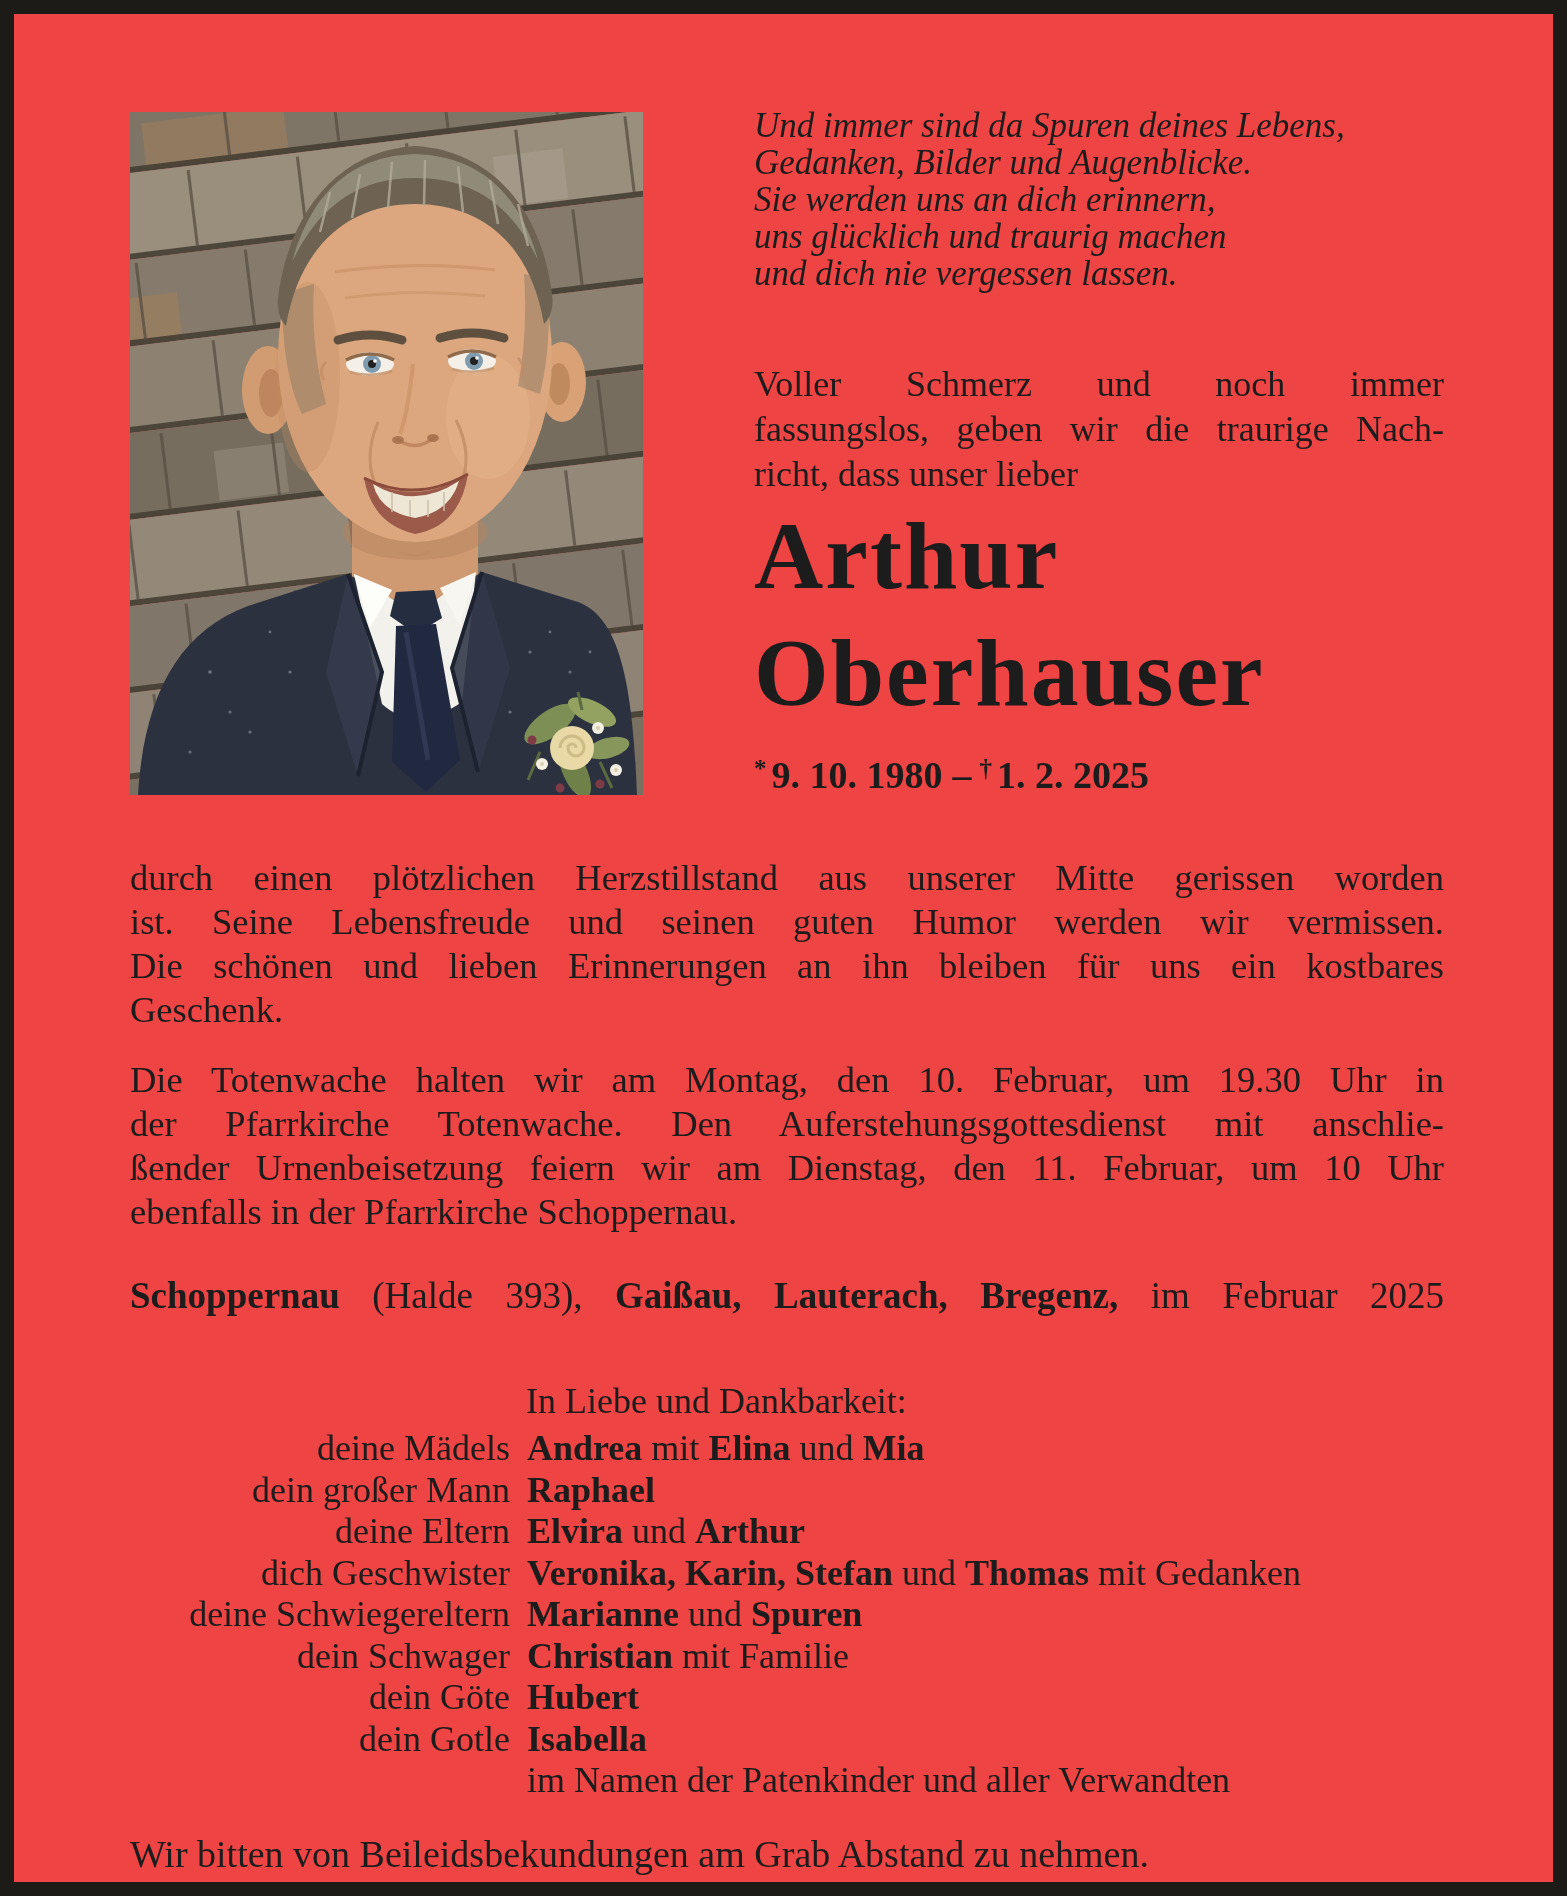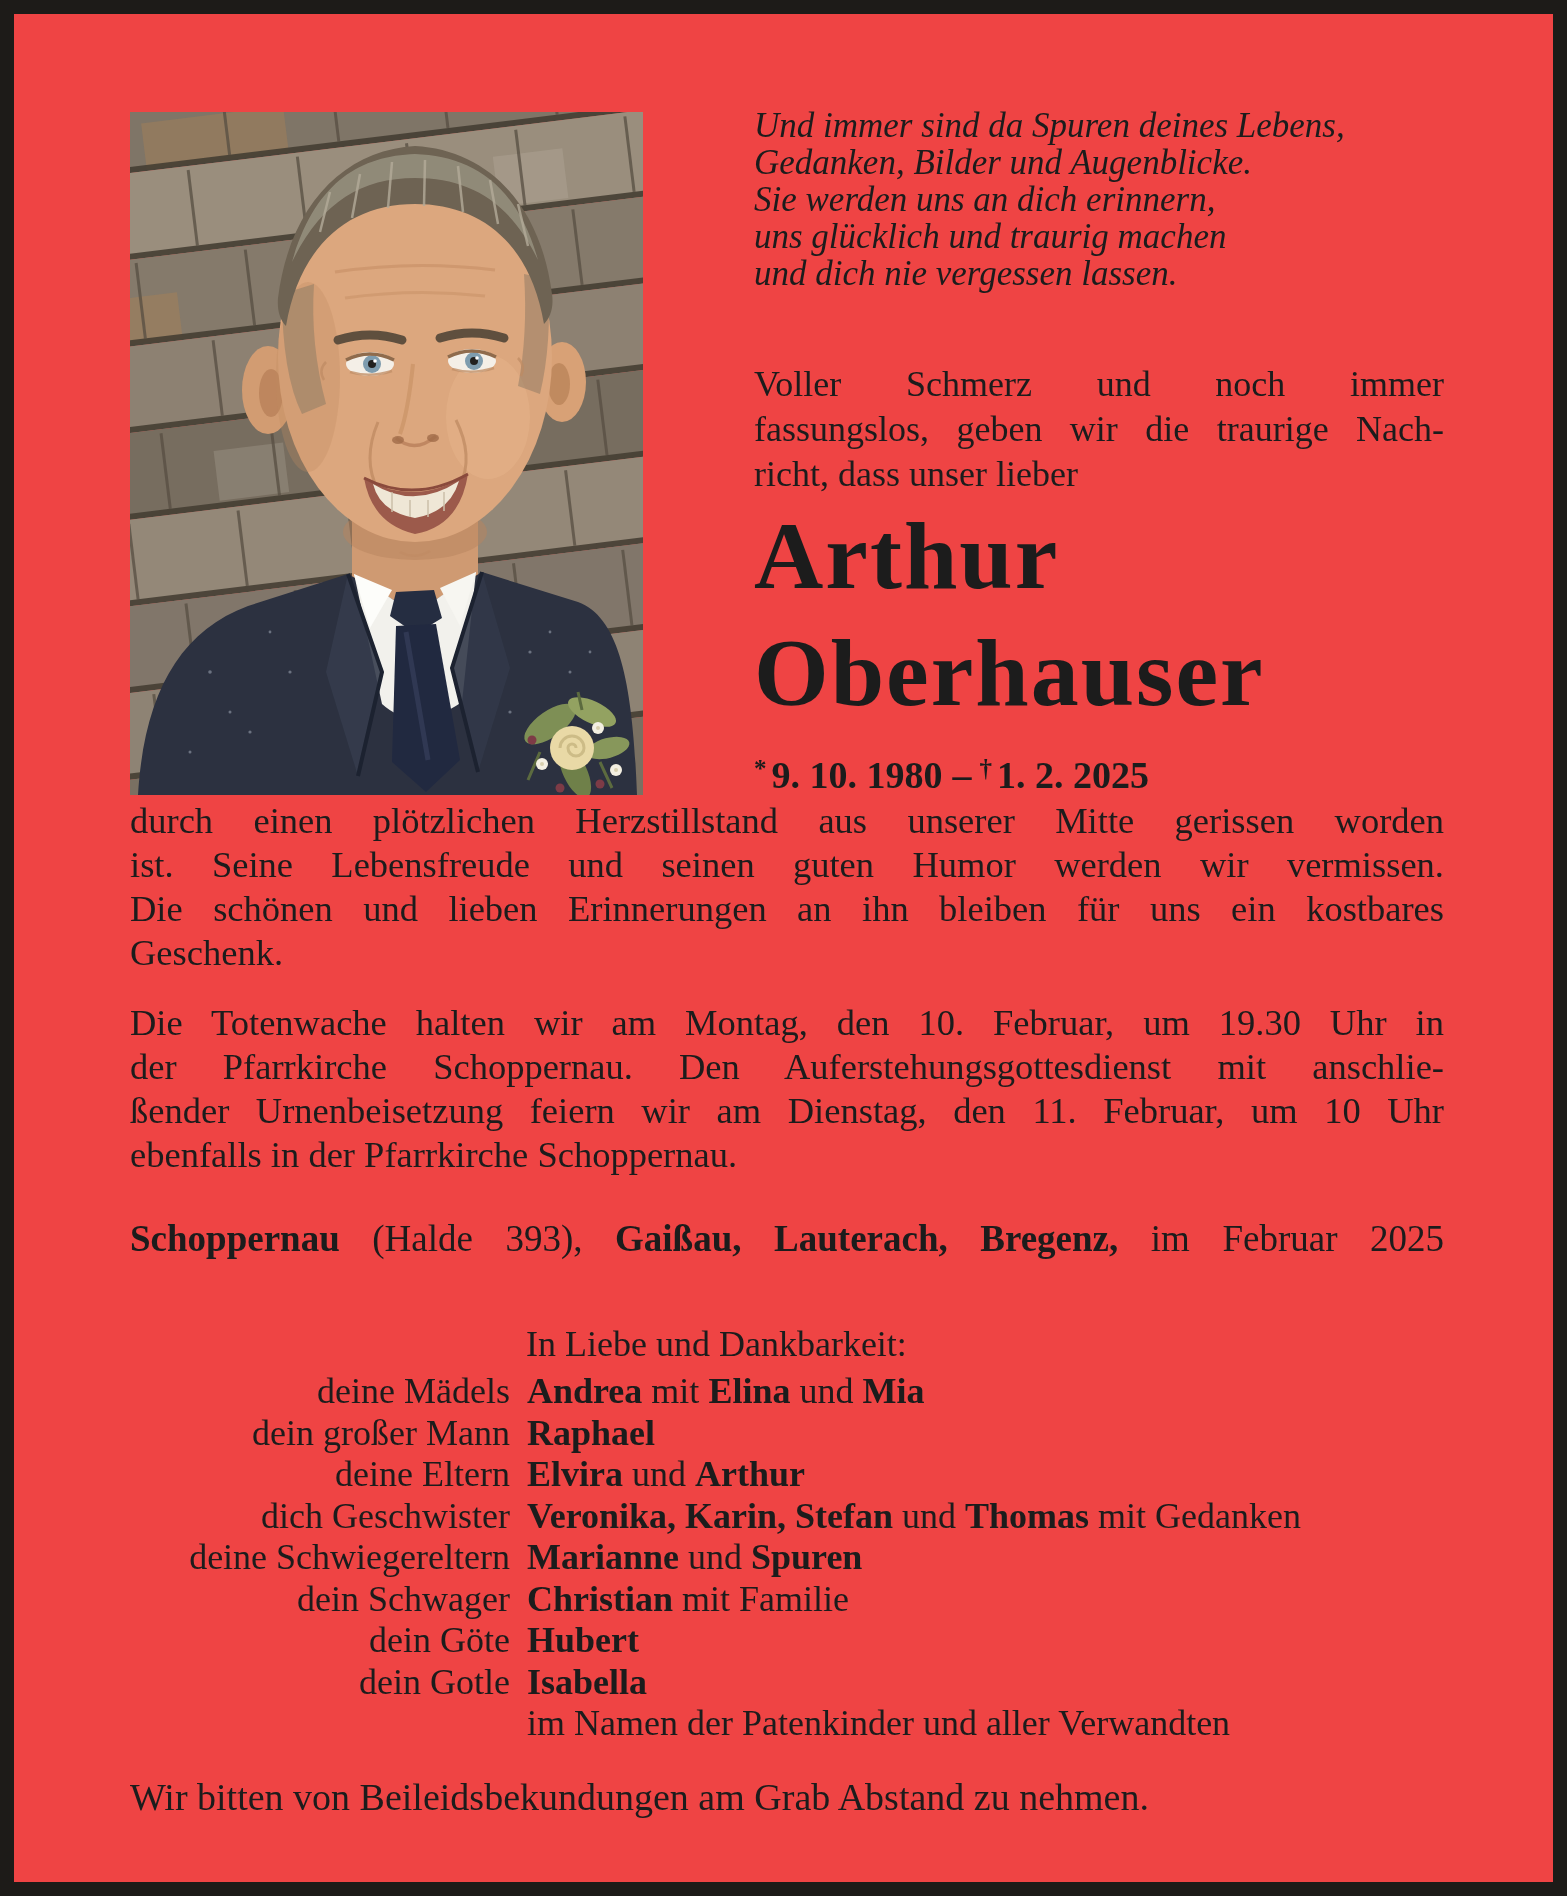--- a/index.html
+++ b/index.html
@@ -18,21 +18,21 @@
   .poem{font-style:italic;font-size:35px;line-height:37px;}
   .intro{margin-top:70px;font-size:36px;line-height:45px;}
   .tline{white-space:normal;}
   .tline.just{text-align:justify;text-align-last:justify;}
   .name{margin-top:0;font-size:96px;line-height:117px;font-weight:bold;letter-spacing:2px;}
   .dates{margin-top:14px;font-size:38px;font-weight:bold;line-height:48px;white-space:nowrap;}
   .sym{font-size:25px;vertical-align:11px;letter-spacing:0;}
   .dates .d{margin-left:5px;}
   .dates .sep{margin:0 8px 0 10px;}
   .para{font-size:36.5px;line-height:44px;}
-  .p1{}
+  .p1{margin-top:57px;}
   .p2{margin-top:26px;}
   .places{margin-top:39px;font-size:37px;line-height:46px;text-align:justify;text-align-last:justify;}
   .b{font-weight:bold;}
   .heading{margin-top:60px;font-size:36px;line-height:44px;padding-left:396px;}
   .family{margin-top:5px;font-size:36px;}
   .family-row{display:grid;grid-template-columns:380px 1fr;column-gap:17px;line-height:41.5px;}
   .family-label{text-align:right;}
   .footer-note{margin-top:28px;font-size:38px;line-height:48px;}
 </style>
 </head>
@@ -284,21 +284,21 @@
     </div>
 
     <div class="para p1">
         <div class="tline just">durch einen plötzlichen Herzstillstand aus unserer Mitte gerissen worden</div>
         <div class="tline just">ist. Seine Lebensfreude und seinen guten Humor werden wir vermissen.</div>
         <div class="tline just">Die schönen und lieben Erinnerungen an ihn bleiben für uns ein kostbares</div>
         <div class="tline">Geschenk.</div>
       </div>
     <div class="para p2">
         <div class="tline just">Die Totenwache halten wir am Montag, den 10. Februar, um 19.30 Uhr in</div>
-        <div class="tline just">der Pfarrkirche Schoppernau. Den Auferstehungsgottesdienst mit anschlie-</div>
+        <div class="tline just">der Pfarrkirche Totenwache. Den Auferstehungsgottesdienst mit anschlie-</div>
         <div class="tline just">ßender Urnenbeisetzung feiern wir am Dienstag, den 11. Februar, um 10 Uhr</div>
         <div class="tline">ebenfalls in der Pfarrkirche Schoppernau.</div>
       </div>
 
     <div class="places"><span class="b">Schoppernau</span><span> (Halde 393), </span><span class="b">Gaißau, Lauterach, Bregenz,</span><span> im Februar 2025</span></div>
 
     <div class="heading">In Liebe und Dankbarkeit:</div>
 
     <div class="family">
         <div class="family-row">

